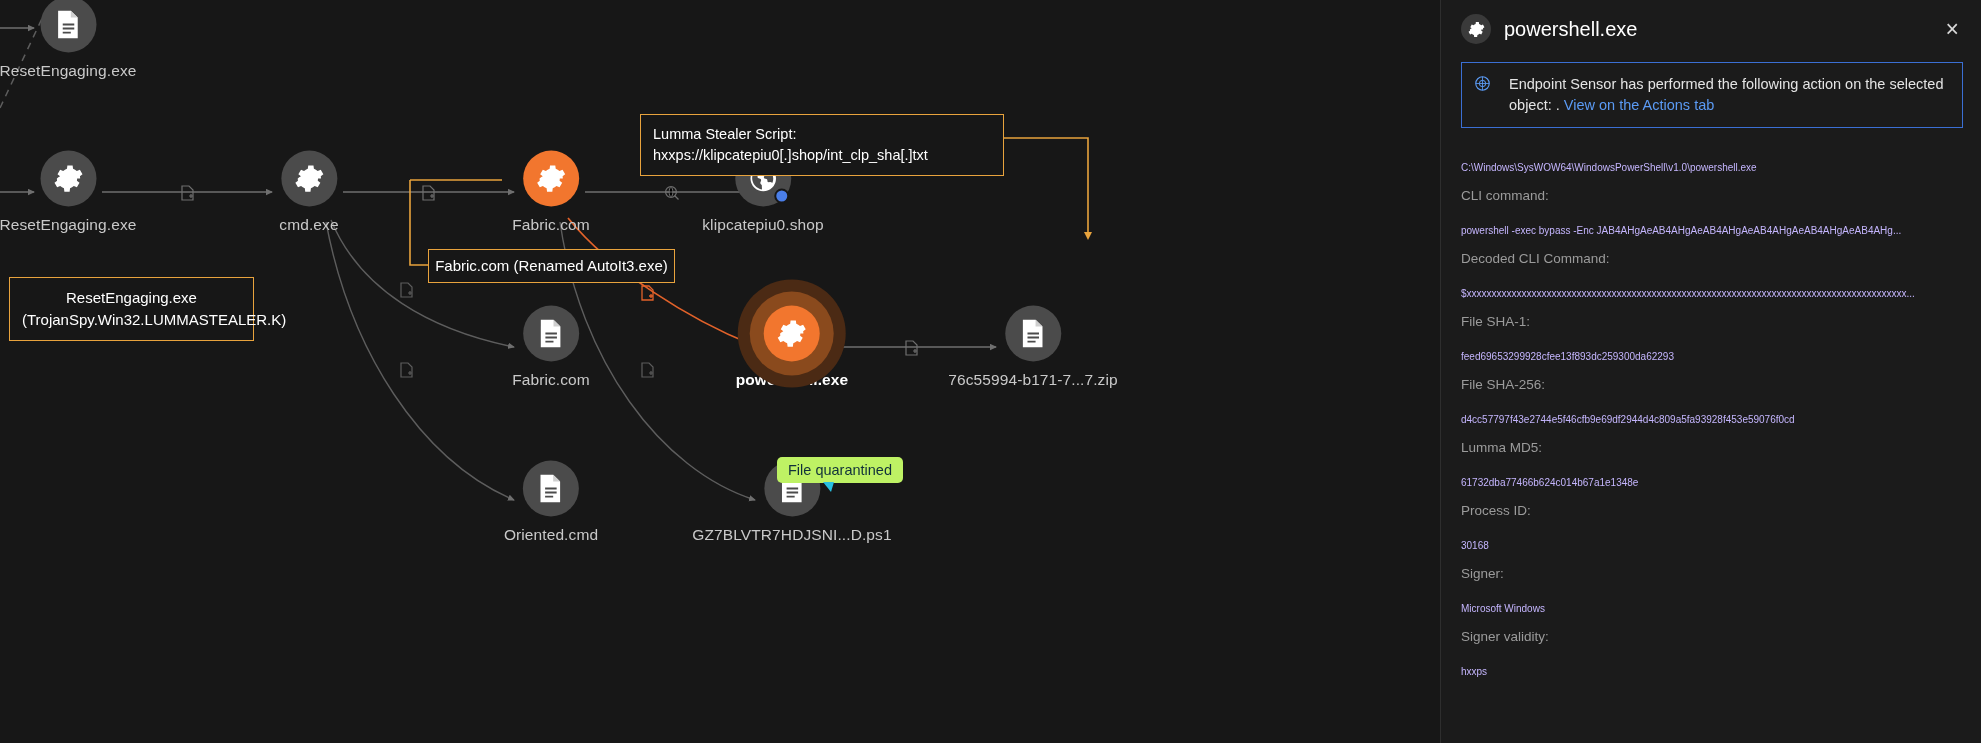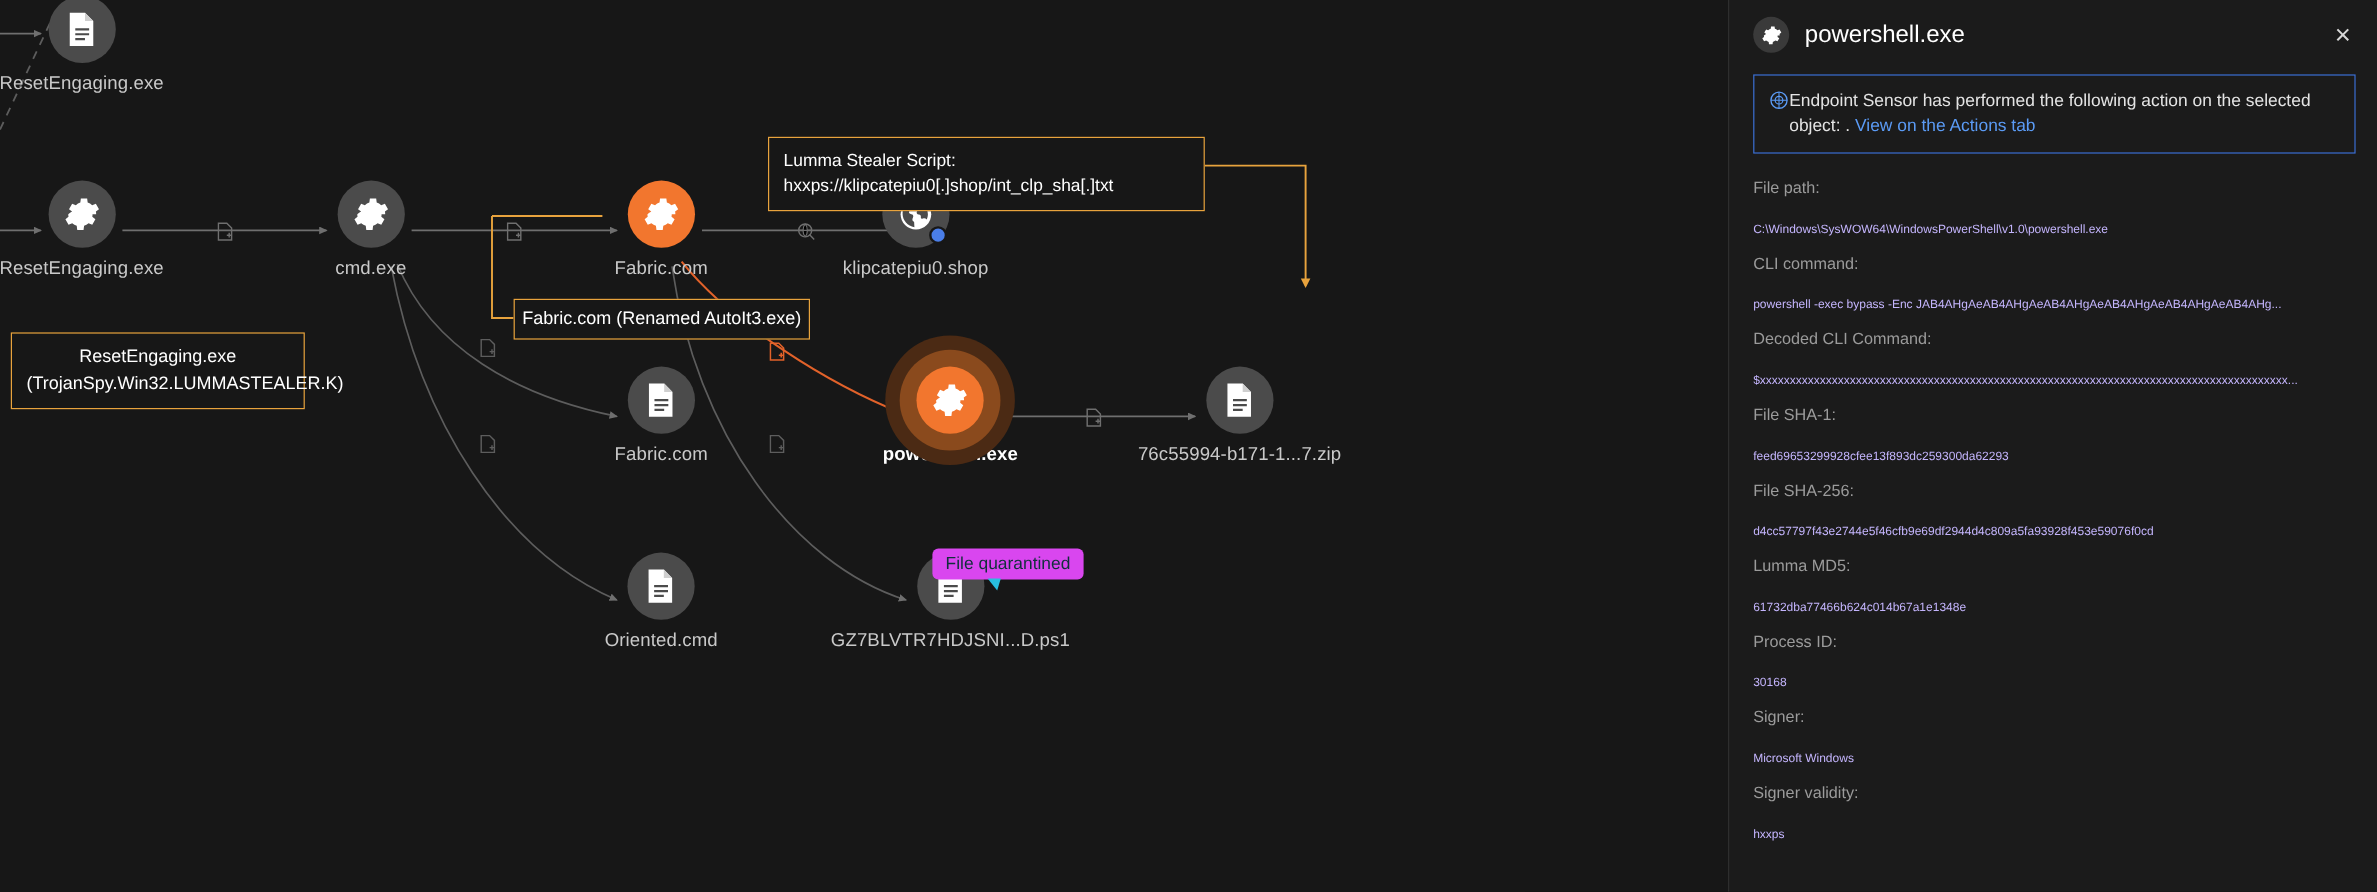--- a/index.html
+++ b/index.html
@@ -40,21 +40,21 @@
   }
   
   .anno{
     position:absolute;border:1.6px solid #e8a33d;background:#171717;
     color:#ffffff;font-size:14.5px;line-height:1.45;
     padding:9px 12px;box-sizing:border-box;font-weight:normal;
   }
   .anno.plain{font-weight:normal;font-size:15px;}
   
   .badge-quarantine{
-    position:absolute;background:#d946ef;color:#10303a;
+    position:absolute;background:#bef264;color:#10303a;
     font-size:14.5px;padding:5px 11px;border-radius:5px;white-space:nowrap;
   }
   .badge-quarantine:after{
     content:"";position:absolute;left:46px;bottom:-9px;
     border-left:8px solid transparent;border-right:3px solid transparent;
     border-top:10px solid #28bfe0;
   }
   
   #panel{
     position:absolute;right:0;top:0;width:541px;height:743px;
@@ -68,21 +68,21 @@
     width:30px;height:30px;border-radius:50%;background:#3a3a3a;
     display:flex;align-items:center;justify-content:center;flex:0 0 auto;
   }
   #panel-title{color:#ffffff;font-size:20px;flex:1 1 auto;}
   #panel-close{
     color:#d8d8d8;font-size:23px;line-height:1;cursor:pointer;
     padding:2px 4px;user-select:none;
   }
   #notice{
     margin:6px 18px 0 20px;border:1px solid #3b6fd4;background:#1b1b1b;
-    padding:11px 12px;display:flex;gap:0;box-sizing:border-box;
+    padding:11px 12px;display:flex;gap:18px;box-sizing:border-box;
   }
   #notice-text{color:#e4e4e4;font-size:14.5px;line-height:1.45;}
   #notice-link{color:#5b9bf5;cursor:pointer;}
   .fields{padding:12px 20px 0 20px;}
   .f-label{color:#9b9b9b;font-size:13.5px;margin-top:15px;}
   .f-value{color:#c4b5fd;font-size:10px;margin-top:22px;
     white-space:nowrap;overflow:hidden;text-overflow:ellipsis;}
   .f-first{margin-top:9px;}
 </style>
 </head>
@@ -235,21 +235,21 @@
   </div>
 
   <div class="node" style="left:1033px;top:347px">
     <div class="node-circle">
       <svg width="28" height="30" viewBox="0 0 24 26">
           <path d="M3 1h11l6 6v18H3z" fill="#ffffff"></path>
           <path d="M14 1v6h6" fill="#cfcfcf"></path>
           <path d="M7 13h10M7 16.5h10M7 20h7" stroke="#4b4b4b" stroke-width="1.6"></path>
         </svg>
     </div>
-    <div class="node-label">76c55994-b171-1...7.zip</div>
+    <div class="node-label">76c55994-b171-7...7.zip</div>
   </div>
 
   <div class="node" style="left:551px;top:502px">
     <div class="node-circle">
       <svg width="28" height="30" viewBox="0 0 24 26">
           <path d="M3 1h11l6 6v18H3z" fill="#ffffff"></path>
           <path d="M14 1v6h6" fill="#cfcfcf"></path>
           <path d="M7 13h10M7 16.5h10M7 20h7" stroke="#4b4b4b" stroke-width="1.6"></path>
         </svg>
     </div>
@@ -303,21 +303,20 @@
       <circle cx="12" cy="12" r="9.5" fill="none" stroke="#5b9bf5" stroke-width="1.6"></circle>
       <circle cx="12" cy="12" r="4.5" fill="none" stroke="#5b9bf5" stroke-width="1.4"></circle>
       <path d="M12 2.5v19M2.5 12h19" stroke="#5b9bf5" stroke-width="1.2"></path>
     </svg>
     <div id="notice-text">
       <span>Endpoint Sensor has performed the following action on the selected object: . </span><span id="notice-link">View on the Actions tab</span>
     </div>
   </div>
 
   <div class="fields">
-    <div class="f-label f-first">File path:</div>
     <div class="f-value">C:\Windows\SysWOW64\WindowsPowerShell\v1.0\powershell.exe</div>
 
     <div class="f-label">CLI command:</div>
     <div class="f-value">powershell -exec bypass -Enc JAB4AHgAeAB4AHgAeAB4AHgAeAB4AHgAeAB4AHgAeAB4AHg...</div>
 
     <div class="f-label">Decoded CLI Command:</div>
     <div class="f-value">$xxxxxxxxxxxxxxxxxxxxxxxxxxxxxxxxxxxxxxxxxxxxxxxxxxxxxxxxxxxxxxxxxxxxxxxxxxxxxxxxxxxxxxxx...</div>
 
     <div class="f-label">File SHA-1:</div>
     <div class="f-value">feed69653299928cfee13f893dc259300da62293</div>

